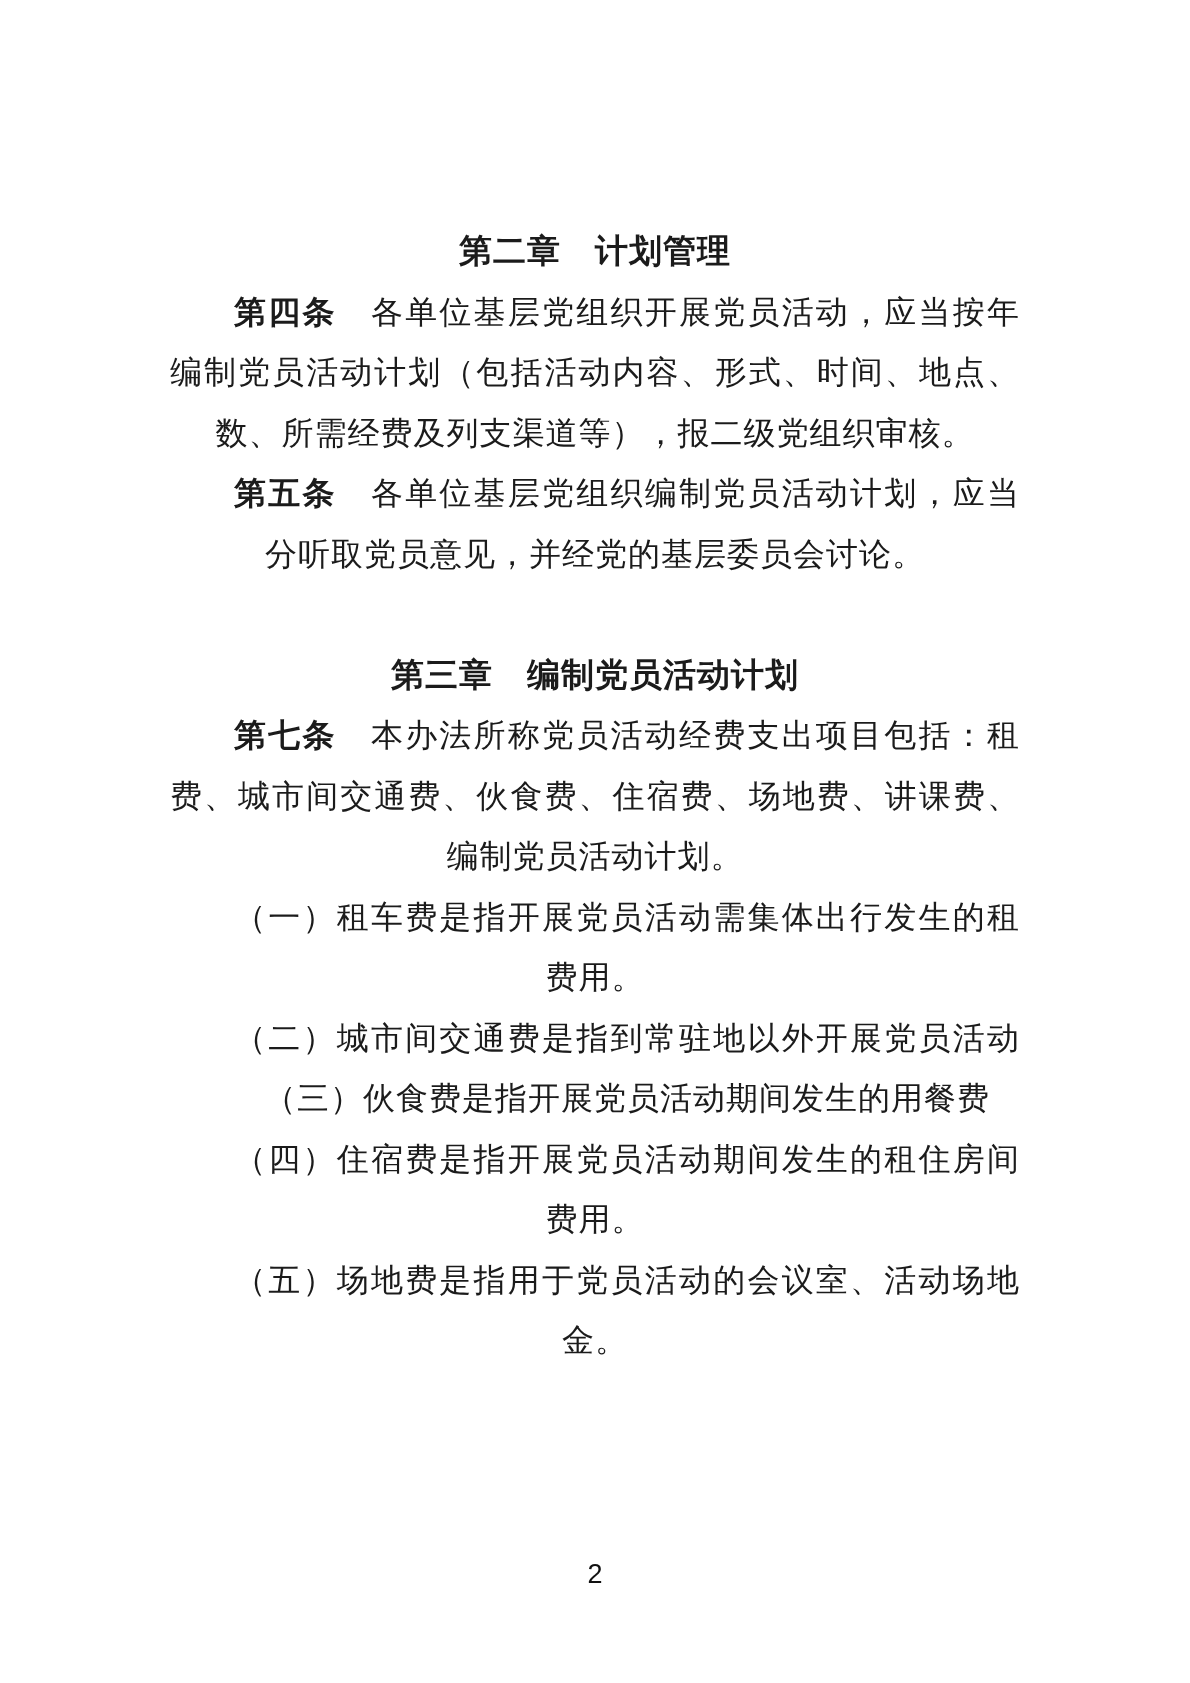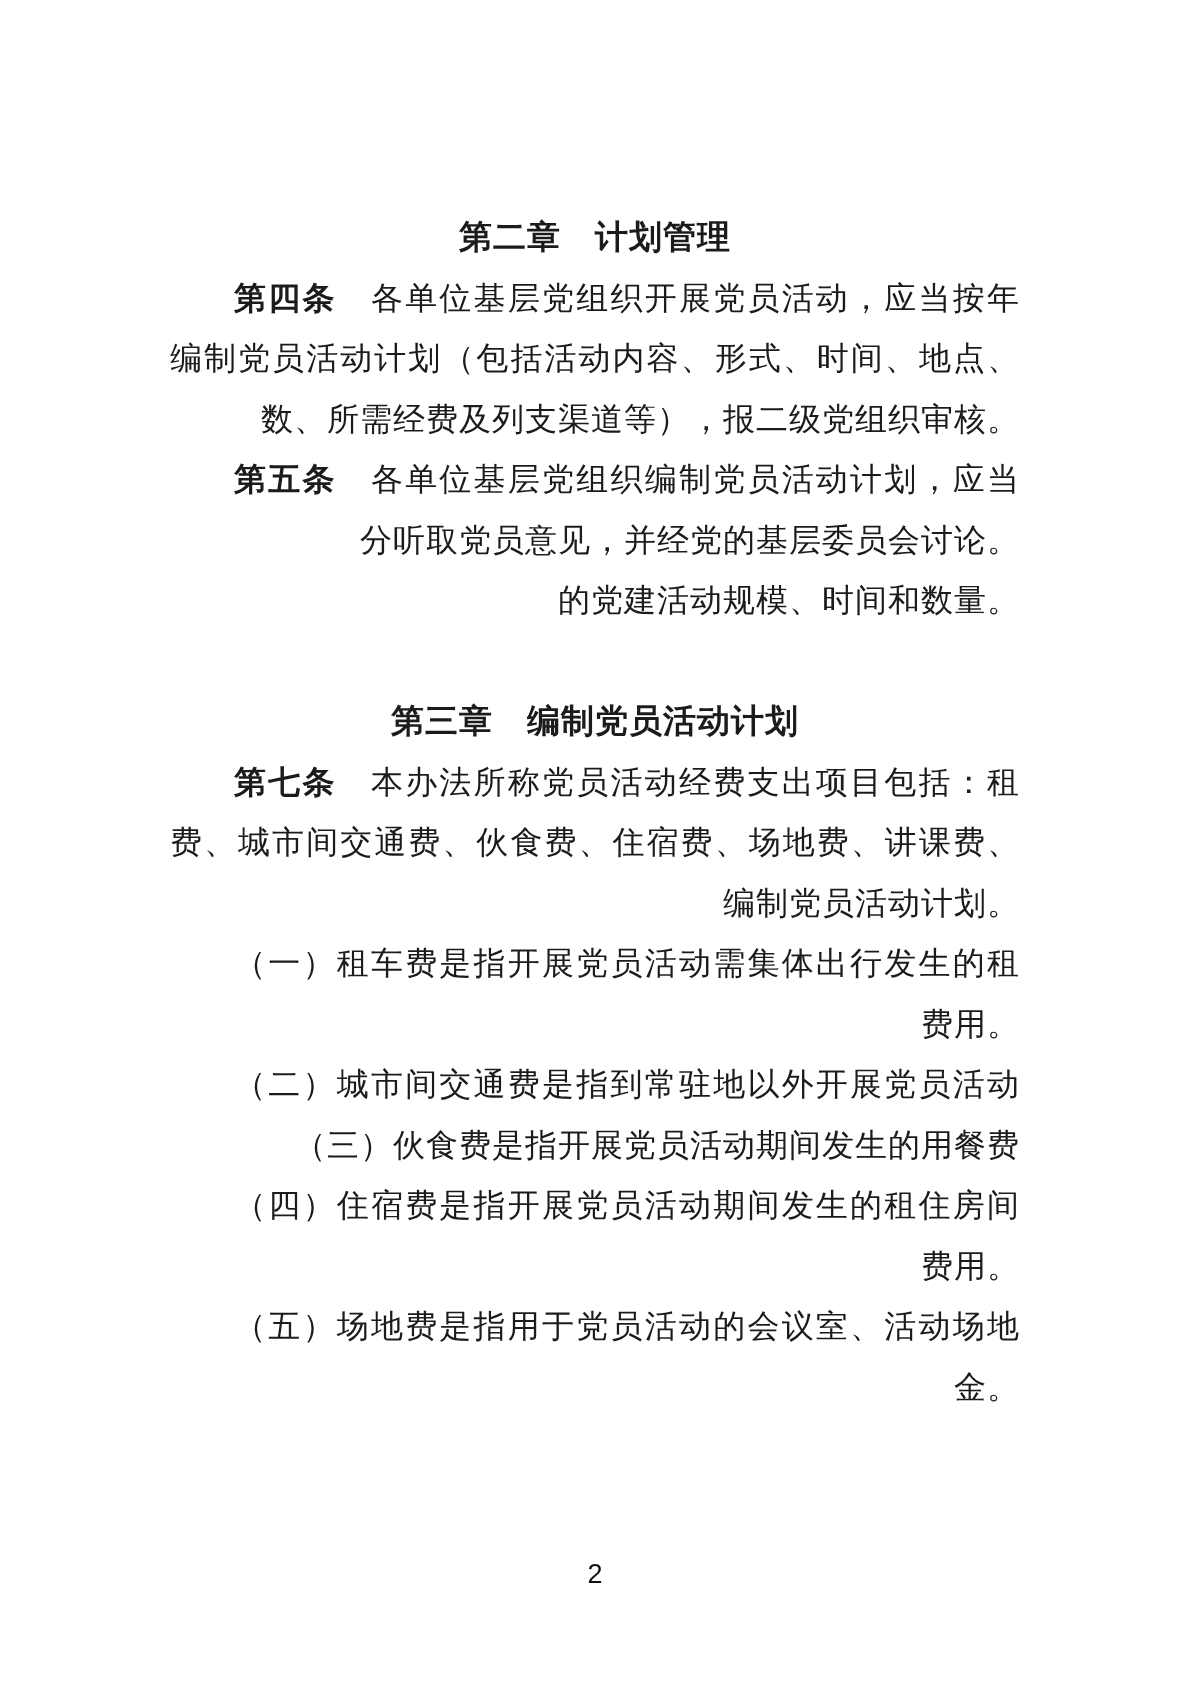--- a/index.html
+++ b/index.html
@@ -9,38 +9,38 @@
     height: 1683px;
     margin: 0 auto;
     background: #ffffff;
     font-family: "Liberation Serif", "DejaVu Serif", serif;
     color: #1b1b1b;
     overflow: hidden;
   }
   .content {
     position: absolute;
     left: 170px;
-    top: 207px;
+    top: 221px;
     width: 850px;
   }
   .line {
     height: 60.5px;
     line-height: 60.5px;
     font-size: 32px;
     letter-spacing: 1px;
     white-space: normal;
     overflow: hidden;
   }
   
   .fill {
     text-align: justify;
     text-align-last: justify;
   }
   
-  .end { text-align: right; }
+  .end { text-align: center; }
   
   .indent { padding-left: 64px; }
   .heading {
     font-family: "Liberation Sans", "DejaVu Sans", sans-serif;
     font-weight: bold;
     text-align: center;
     font-size: 33px;
   }
   .label { font-weight: bold; }
   .page-number {
@@ -65,21 +65,20 @@
 
     <div class="line heading">第二章　计划管理</div>
 
     <div class="line fill indent"><span class="label">第四条</span><span>　各单位基层党组织开展党员活动，应当按年度</span></div>
     <div class="line fill">编制党员活动计划（包括活动内容、形式、时间、地点、人</div>
     <div class="line end">数、所需经费及列支渠道等），报二级党组织审核。</div>
 
     <div class="line fill indent"><span class="label">第五条</span><span>　各单位基层党组织编制党员活动计划，应当充</span></div>
     <div class="line end">分听取党员意见，并经党的基层委员会讨论。</div>
 
-    <div class="line end">的党建活动规模、时间和数量。</div>
 
     <div class="line"></div>
 
     <div class="line heading">第三章　编制党员活动计划</div>
 
     <div class="line fill indent"><span class="label">第七条</span><span>　本办法所称党员活动经费支出项目包括：租车</span></div>
     <div class="line fill">费、城市间交通费、伙食费、住宿费、场地费、讲课费、资</div>
     <div class="line end">编制党员活动计划。</div>
 
     <div class="line fill indent">（一）租车费是指开展党员活动需集体出行发生的租车</div>

